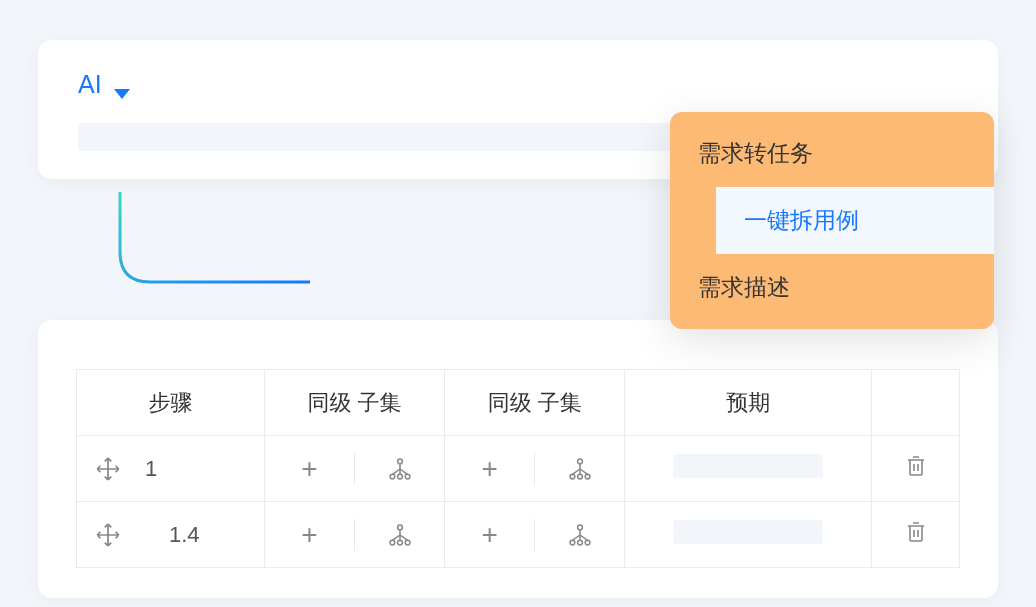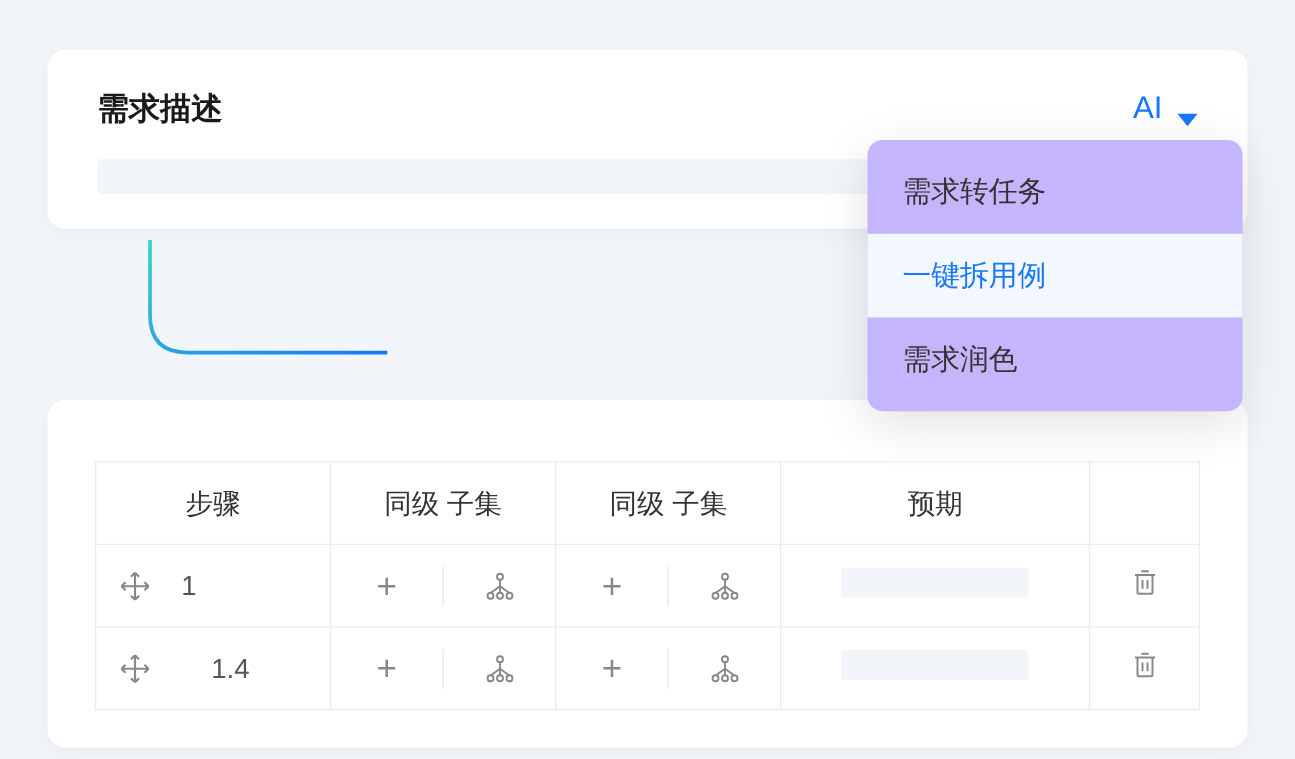--- a/index.html
+++ b/index.html
@@ -53,36 +53,37 @@
       width: 100%;
       height: 28px;
       background: #f2f5f9;
       border: none;
       border-radius: 4px;
     }
     .dropdown {
       position: absolute;
       top: 112px;
       right: 42px;
-      width: 300px;
-      background: #c4b5fd;
+      width: 324px;
+      background: #fdba74;
       border-radius: 12px;
       box-shadow: 0 10px 40px rgba(0,0,0,0.12);
       padding: 8px 0;
       z-index: 10;
     }
     .dropdown-item {
       padding: 18px 28px;
       font-size: 23px;
       color: #333;
       cursor: pointer;
     }
     .dropdown-item.active {
       background: #f3f7fe;
       color: #1677ff;
+      margin-left: 46px;
     }
     .connector {
       position: absolute;
       left: 110px;
       top: 192px;
       width: 200px;
       height: 130px;
       pointer-events: none;
     }
     .bottom-card {
@@ -157,33 +158,32 @@
       background: #f2f5f9;
       border-radius: 3px;
     }
     .row-indent { padding-left: 24px; }
   </style>
 </head>
 <body>
 
 <div class="card top-card">
   <div class="top-header">
-    <div class="top-title">需求描述</div>
     <div class="ai-trigger">
       <span>AI</span>
       <span class="caret"></span>
     </div>
   </div>
   <div class="desc-input"></div>
 </div>
 
 <div class="dropdown">
   <div class="dropdown-item">需求转任务</div>
   <div class="dropdown-item active">一键拆用例</div>
-  <div class="dropdown-item">需求润色</div>
+  <div class="dropdown-item">需求描述</div>
 </div>
 
 <svg class="connector" viewBox="0 0 200 130">
   <defs>
     <linearGradient id="grad" x1="0" y1="0" x2="1" y2="1">
       <stop offset="0%" stop-color="#3cd6c5"></stop>
       <stop offset="100%" stop-color="#1677ff"></stop>
     </linearGradient>
   </defs>
   <path d="M 10 0 L 10 60 Q 10 90 40 90 L 200 90" fill="none" stroke="url(#grad)" stroke-width="3"></path>

